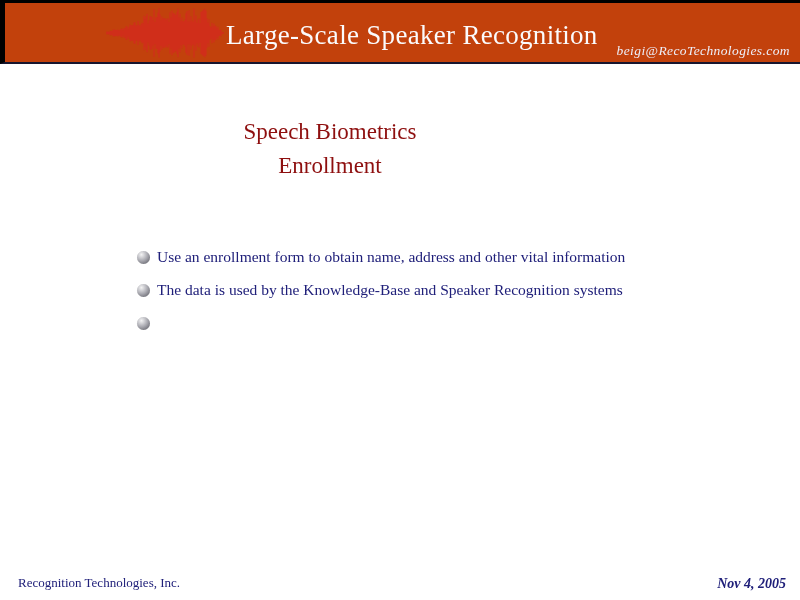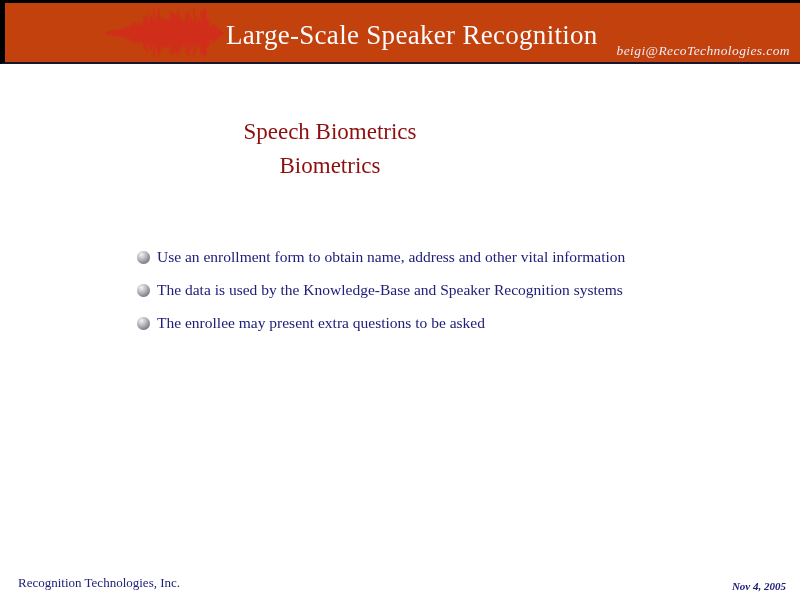--- a/index.html
+++ b/index.html
@@ -56,53 +56,52 @@
     box-shadow:0 0 0.5px rgba(0,0,0,0.35);
   }
 
   
   .footer-company{
     position:absolute;left:18px;bottom:9px;
     font-size:13px;color:#20207a;white-space:nowrap;
   }
   .footer-date{
     position:absolute;right:14px;bottom:8px;
-    font-size:11px;font-weight:bold;font-style:italic;
+    font-size:14px;font-weight:bold;font-style:italic;
     color:#20207a;white-space:nowrap;
   }
 </style>
 </head>
 <body>
 
 <div class="slide">
 
   <header class="header-bar">
     <svg class="waveform" viewBox="0 0 118 52" preserveAspectRatio="none" aria-hidden="true">
       <path id="waveform-path" fill="none" stroke-width="0.95" d="M0 25.4V26.6M1 24.4V27.6M2 24.8V27.2M3 24.8V27.2M4 23.7V28.3M5 23.8V28.2M6 24.0V28.0M7 22.8V29.2M8 22.5V29.5M9 22.8V29.2M10 23.0V29.0M11 23.0V29.0M12 22.4V29.6M13 23.6V28.4M14 23.1V28.9M15 21.9V30.1M16 21.6V30.4M17 23.5V28.5M18 21.0V31.0M19 21.6V30.4M20 19.4V32.6M21 19.4V32.6M22 22.3V29.7M23 20.1V31.9M24 17.6V34.4M25 18.4V33.6M26 18.2V33.8M27 18.2V33.8M28 15.6V36.4M29 15.1V36.9M30 18.5V33.5M31 18.4V33.6M32 14.0V38.0M33 17.7V34.3M34 18.9V33.1M35 17.3V34.7M36 15.7V36.3M37 16.3V35.7M38 8.9V43.1M39 12.2V39.8M40 9.5V42.5M41 6.9V45.1M42 16.6V35.4M43 13.4V38.6M44 9.0V43.0M45 9.3V42.7M46 10.1V41.9M47 13.2V38.8M48 2.1V49.9M49 14.9V37.1M50 10.0V42.0M51 10.3V41.7M52 5.7V46.3M53 1.3V50.7M54 7.6V44.4M55 13.1V38.9M56 9.6V42.4M57 11.9V40.1M58 11.3V40.7M59 11.2V40.8M60 13.2V38.8M61 11.7V40.3M62 11.4V40.6M63 14.9V37.1M64 5.3V46.7M65 10.4V41.6M66 3.8V48.2M67 6.4V45.6M68 6.0V46.0M69 7.6V44.4M70 7.7V44.3M71 5.1V46.9M72 1.8V50.2M73 10.5V41.5M74 6.9V45.1M75 13.9V38.1M76 10.6V41.4M77 14.4V37.6M78 14.1V37.9M79 12.5V39.5M80 6.2V45.8M81 4.0V48.0M82 14.5V37.5M83 3.3V48.7M84 14.4V37.6M85 9.3V42.7M86 13.3V38.7M87 14.7V37.3M88 1.4V50.6M89 13.4V38.6M90 8.5V43.5M91 15.7V36.3M92 12.7V39.3M93 11.5V40.5M94 16.0V36.0M95 5.0V47.0M96 4.3V47.7M97 3.3V48.7M98 2.6V49.4M99 1.7V50.3M100 3.7V48.3M101 11.3V40.7M102 15.6V36.4M103 12.3V39.7M104 19.1V32.9M105 20.3V31.7M106 15.8V36.2M107 19.5V32.5M108 16.7V35.3M109 19.1V32.9M110 18.8V33.2M111 21.8V30.2M112 19.9V32.1M113 23.0V29.0M114 23.2V28.8M115 22.9V29.1M116 25.0V27.0M117 25.2V26.8M118 25.4V26.6" stroke="#d52920"></path>
     </svg>
     <h1 class="header-title">Large-Scale Speaker Recognition</h1>
     <div class="header-email">beigi@RecoTechnologies.com</div>
   </header>
 
   <div class="slide-title">
     <div>Speech Biometrics</div>
-    <div>Biometrics</div>
+    <div>Enrollment</div>
   </div>
 
   <ul class="bullets">
     <li class="bullet-row">
       <span class="sphere"></span>
       <span>Use an enrollment form to obtain name, address and other vital information</span>
     </li>
     <li class="bullet-row">
       <span class="sphere"></span>
       <span>The data is used by the Knowledge-Base and Speaker Recognition systems</span>
     </li>
     <li class="bullet-row">
       <span class="sphere"></span>
-      <span>The enrollee may present extra questions to be asked</span>
     </li>
   </ul>
 
   <div class="footer-company">Recognition Technologies, Inc.</div>
   <div class="footer-date">Nov 4, 2005</div>
 
 </div>
 
 </body></html>

